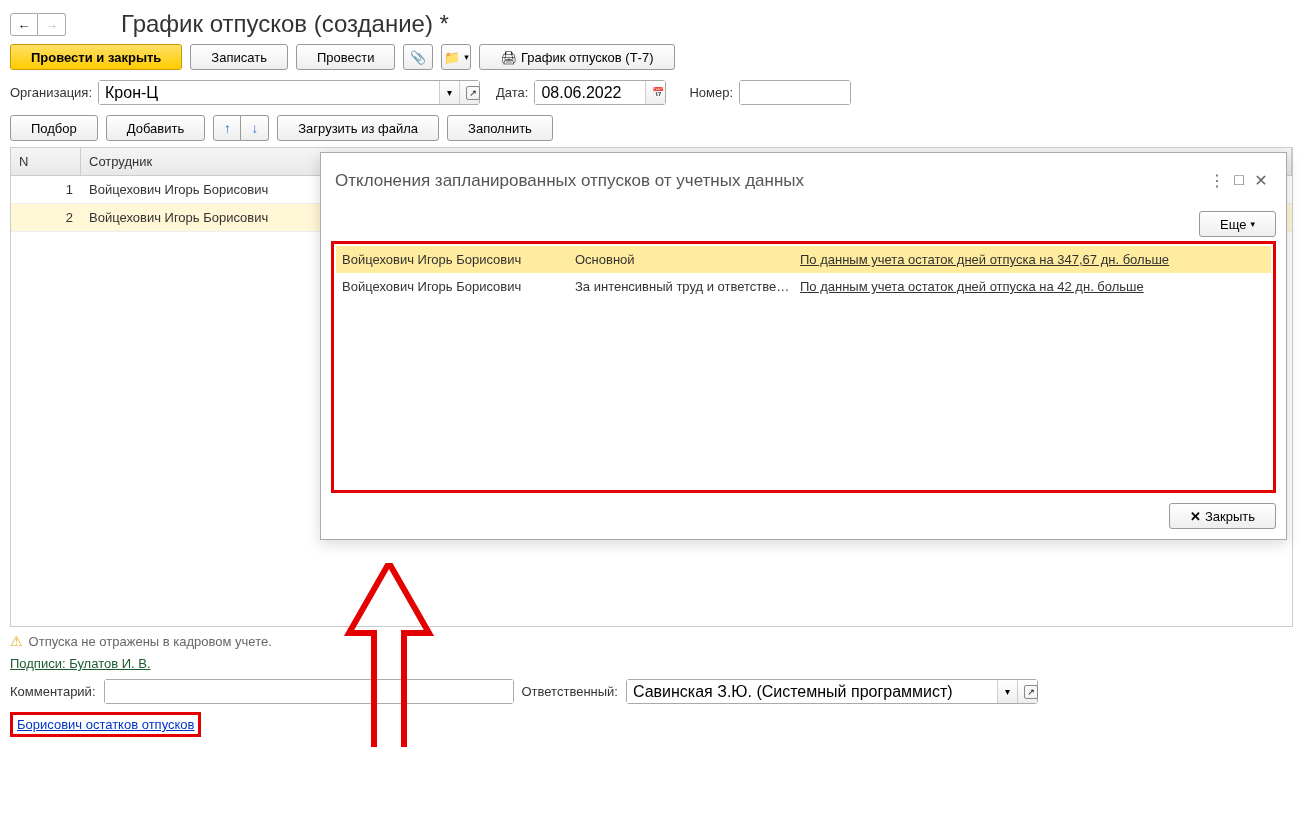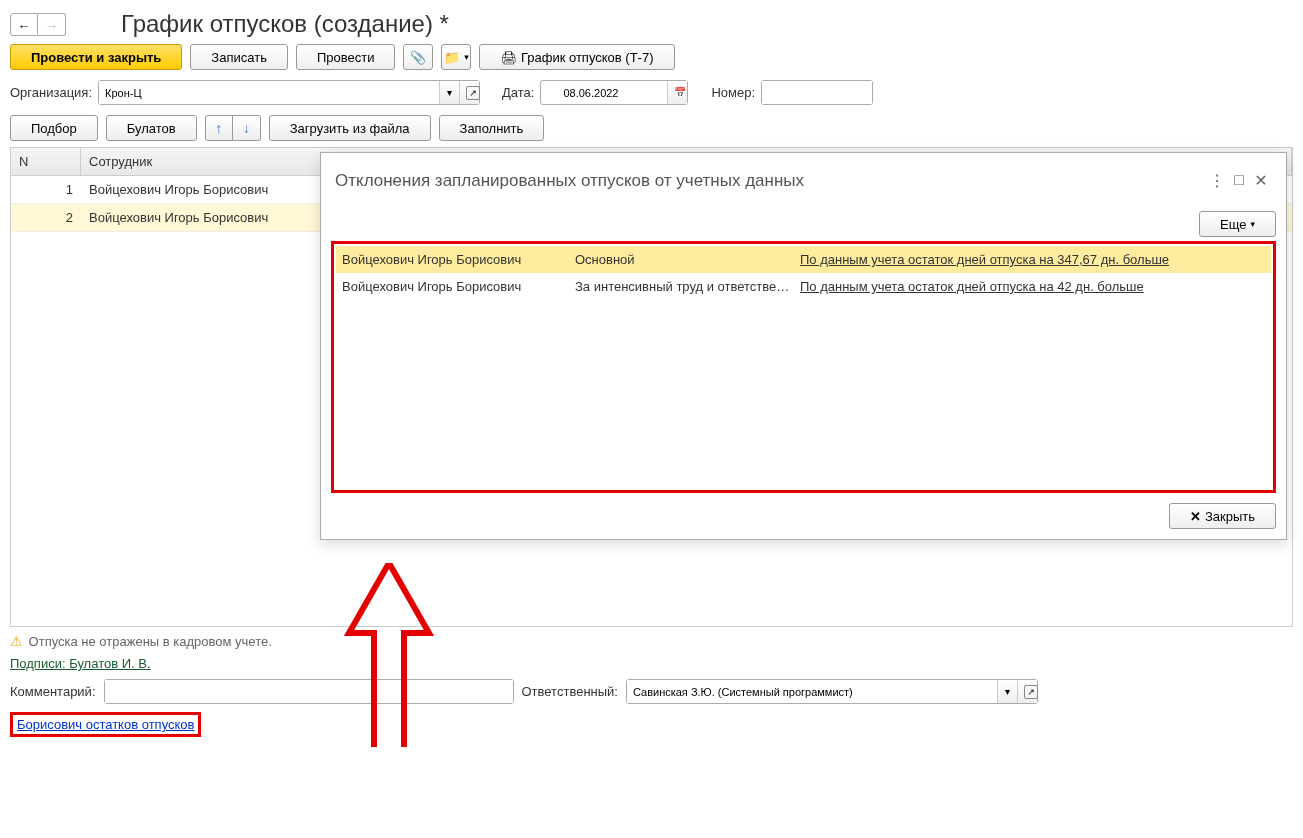--- a/index.html
+++ b/index.html
@@ -8,23 +8,23 @@
 .nav-btn { width: 28px; height: 23px; border: 1px solid #aaa; background: #fff; cursor: pointer; display: flex; align-items: center; justify-content: center; border-radius: 3px 0 0 3px;}
 .nav-btn + .nav-btn { border-radius: 0 3px 3px 0; border-left: none; }
 .page-title { font-size: 24px; margin-left: 55px; color: #333; }
 .toolbar { display: flex; gap: 8px; align-items: center; margin-bottom: 10px; }
 .btn { height: 26px; padding: 0 20px; border: 1px solid #999; border-radius: 3px; background: linear-gradient(#fff,#eee); cursor: pointer; font-size: 13px; display: inline-flex; align-items: center; gap: 4px; }
 .btn-primary { background: linear-gradient(#ffe066,#ffcc00); border-color: #cc9900; font-weight: bold; }
 .btn-icon { width: 30px; padding: 0; justify-content: center; }
 .form-row { display: flex; align-items: center; gap: 6px; margin-bottom: 10px; }
 .label { font-size: 13px; }
 .input-wrap { display: flex; align-items: center; border: 1px solid #aaa; border-radius: 3px; height: 25px; background: #fff; }
-.input-wrap input { border: none; outline: none; padding: 0 6px; font-size: 11px; height: 100%; }
+.input-wrap input { border: none; outline: none; padding: 0 6px; font-size: 16px; height: 100%; }
 .input-btn { width: 20px; height: 100%; border: none; border-left: 1px solid #ccc; background: linear-gradient(#fff,#eee); cursor: pointer; font-size: 10px; }
-.small-input { width: 110px; margin-left: 16px; }
+.small-input { width: 110px; }
 .org-input { width: 340px; }
 .num-input { width: 110px; }
 .toolbar2 { display: flex; gap: 8px; margin-bottom: 6px; }
 .arrow-grp { display: inline-flex; }
 .arrow-btn { width: 28px; height: 26px; border: 1px solid #999; background: linear-gradient(#fff,#eee); cursor: pointer; display: flex; align-items: center; justify-content: center; }
 .arrow-btn:first-child { border-radius: 3px 0 0 3px; }
 .arrow-btn:last-child { border-radius: 0 3px 3px 0; border-left: none; }
 .table { border: 1px solid #ccc; }
 .table-header { display: flex; background: linear-gradient(#f5f5f5,#e8e8e8); border-bottom: 1px solid #ccc; }
 .th { padding: 6px 8px; border-right: 1px solid #ccc; font-size: 13px; }
@@ -88,34 +88,34 @@
     </button>
 </div>
 
 <div class="form-row">
   <span class="label">Организация:</span>
   <div class="input-wrap">
     <input class="org-input" value="Крон-Ц" style="">
     <button class="input-btn">▾</button>
     <button class="input-btn"><span class="ext-icon">↗</span></button>
   </div>
-  <span class="label" style="margin-left:16px">Дата:</span>
+  <span class="label" style="margin-left:10px">Дата:</span>
   <div class="input-wrap">
     <input class="small-input" value="08.06.2022" style="">
     <button class="input-btn"><span>📅</span></button>
   </div>
   <span class="label" style="margin-left:17px">Номер:</span>
   <div class="input-wrap">
     <input class="num-input" value="" style="">
   </div>
 </div>
 
 <div class="toolbar2">
   <button class="btn">Подбор</button>
-  <button class="btn">Булатов</button>
+  <button class="btn">Добавить</button>
   <span class="arrow-grp">
     <button class="arrow-btn">
         <span style="color:#2a6fd6">↑</span>
       </button>
     <button class="arrow-btn">
         <span style="color:#2a6fd6">↓</span>
       </button>
   </span>
   <button class="btn">Загрузить из файла</button>
   <button class="btn">Заполнить</button>

